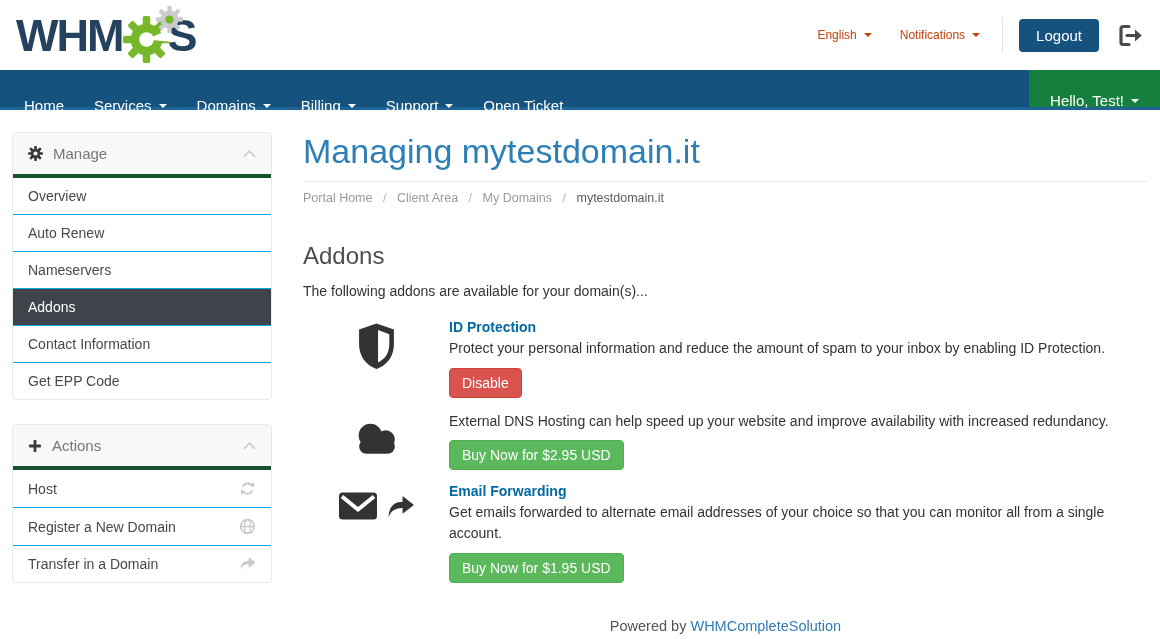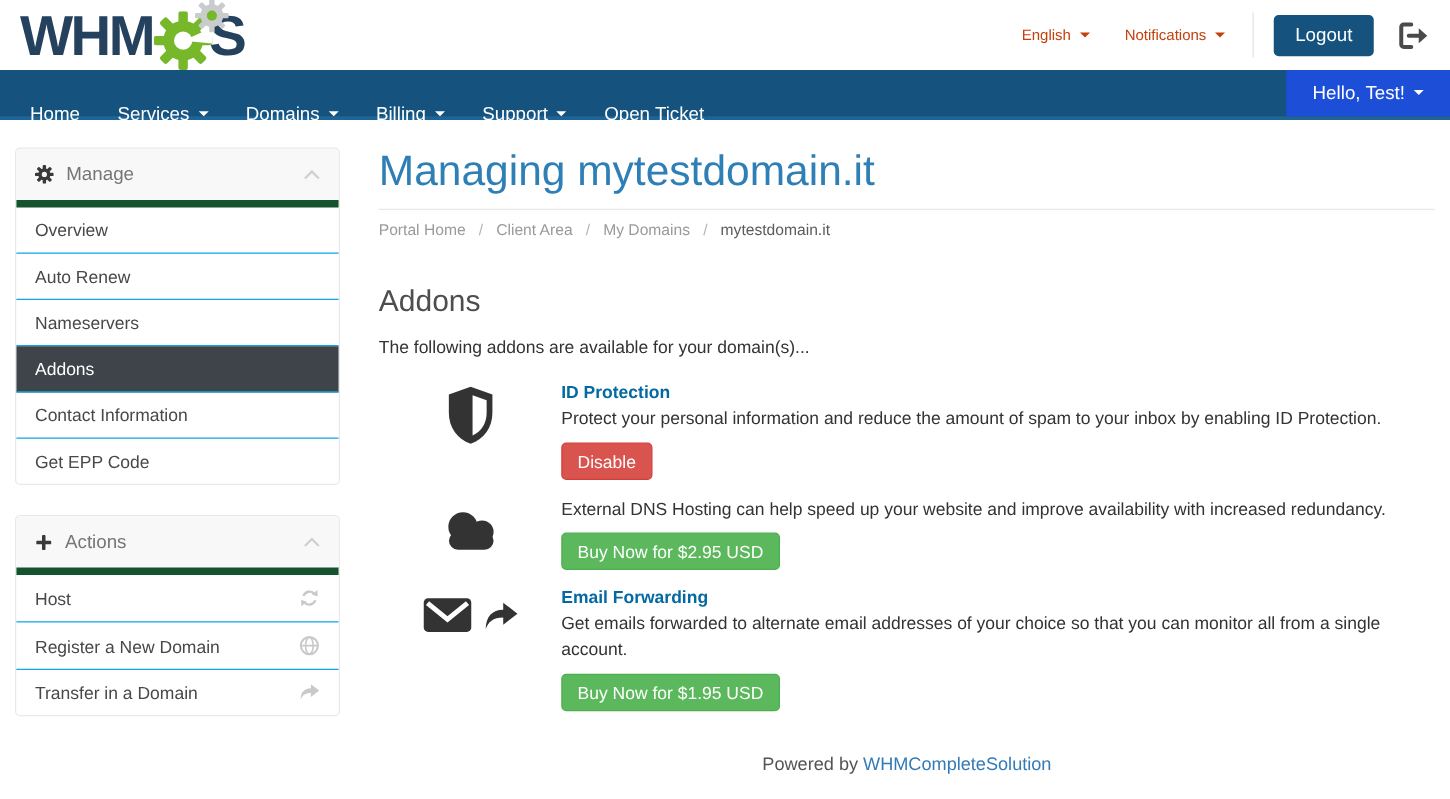--- a/index.html
+++ b/index.html
@@ -5,21 +5,21 @@
   * { box-sizing: border-box; }
   html, body { margin:0; padding:0; }
   body {
     width:1160px; height:639px; overflow:hidden;
     background:#fff; color:#333;
     font-family:"Liberation Sans", sans-serif;
     font-size:14px;
   }
 
   
-  .top-header { height:56px; display:flex; align-items:center; padding:0 16px; background:#fff; }
+  .top-header { height:70px; display:flex; align-items:center; padding:0 16px; background:#fff; }
   .logo { display:flex; align-items:center; cursor:pointer; }
   .logo-text { font-size:45px; font-weight:bold; color:#24415e; letter-spacing:-2px; line-height:1; }
   .logo-gears { position:relative; width:60px; height:56px; margin:0 -3px 0 1px; z-index:2; }
   .gear-big { position:absolute; left:0; bottom:0; }
   .gear-small { position:absolute; right:0; top:-1px; }
   .logo-s { position:relative; z-index:1; margin-left:-13px; }
 
   .header-right { margin-left:auto; display:flex; align-items:center; }
   .hdr-link { color:#c2410c; font-size:12px; margin:0 14px; cursor:pointer; white-space:nowrap; }
   .caret { display:inline-block; width:0; height:0; border-left:4px solid transparent;
@@ -28,32 +28,32 @@
   .hdr-divider { width:1px; height:36px; background:#e3e3e3; margin:0 16px 0 8px; }
   .btn-logout { background:#15537e; color:#fff; border:none; border-radius:4px;
                 padding:8px 17px; font-size:15px; font-family:inherit; cursor:pointer; }
   .exit-icon { margin-left:18px; cursor:pointer; display:flex; align-items:center; }
 
   
   .navbar { height:40px; background:#15537e; border-bottom:3px solid #1e6496; display:flex; }
   .nav-list { display:flex; list-style:none; margin:0; padding:17px 0 0 9px; }
   .nav-item { color:#fff; font-size:15px; line-height:37px; padding:0 15px; cursor:pointer; white-space:nowrap; }
   .nav-item .caret { color:#fff; }
-  .nav-greeting { margin-left:auto; background:#1d4ed8; color:#fff; font-size:15px;
-                  line-height:37px; padding:0 21px; cursor:pointer; white-space:nowrap; }
+  .nav-greeting { margin-left:auto; background:#15803d; color:#fff; font-size:15px;
+                  line-height:37px; padding:12px 21px; cursor:pointer; white-space:nowrap; }
 
   
   .page { display:flex; padding:22px 12px 0 12px; }
   .sidebar { width:260px; flex:0 0 260px; }
   .main { flex:1; padding-left:31px; }
 
   
   .panel { border:1px solid #e9e9e9; border-radius:4px; background:#fff; margin-bottom:24px; overflow:hidden; }
   .panel-heading { background:#f8f8f8; color:#767676; font-size:15px; padding:12px 15px;
-                   display:flex; align-items:center; border-bottom:6px solid #14532d; cursor:pointer; }
+                   display:flex; align-items:center; border-bottom:4px solid #14532d; cursor:pointer; }
   .panel-heading .head-icon { margin-right:10px; display:flex; align-items:center; }
   .panel-heading .collapse-icon { margin-left:auto; display:flex; align-items:center; }
   .panel-item { padding:10px 15px; color:#484848; border-bottom:1px solid #0ea5e9;
                 cursor:pointer; display:flex; align-items:center; }
   .panel-item:last-child { border-bottom:none; }
   .panel-item.active { background:#3e4449; color:#fff; }
   .panel-item .item-icon { margin-left:auto; display:flex; align-items:center; }
 
   
   .page-title { margin:0; font-size:34px; font-weight:normal; color:#2e7fb5; letter-spacing:0; }

